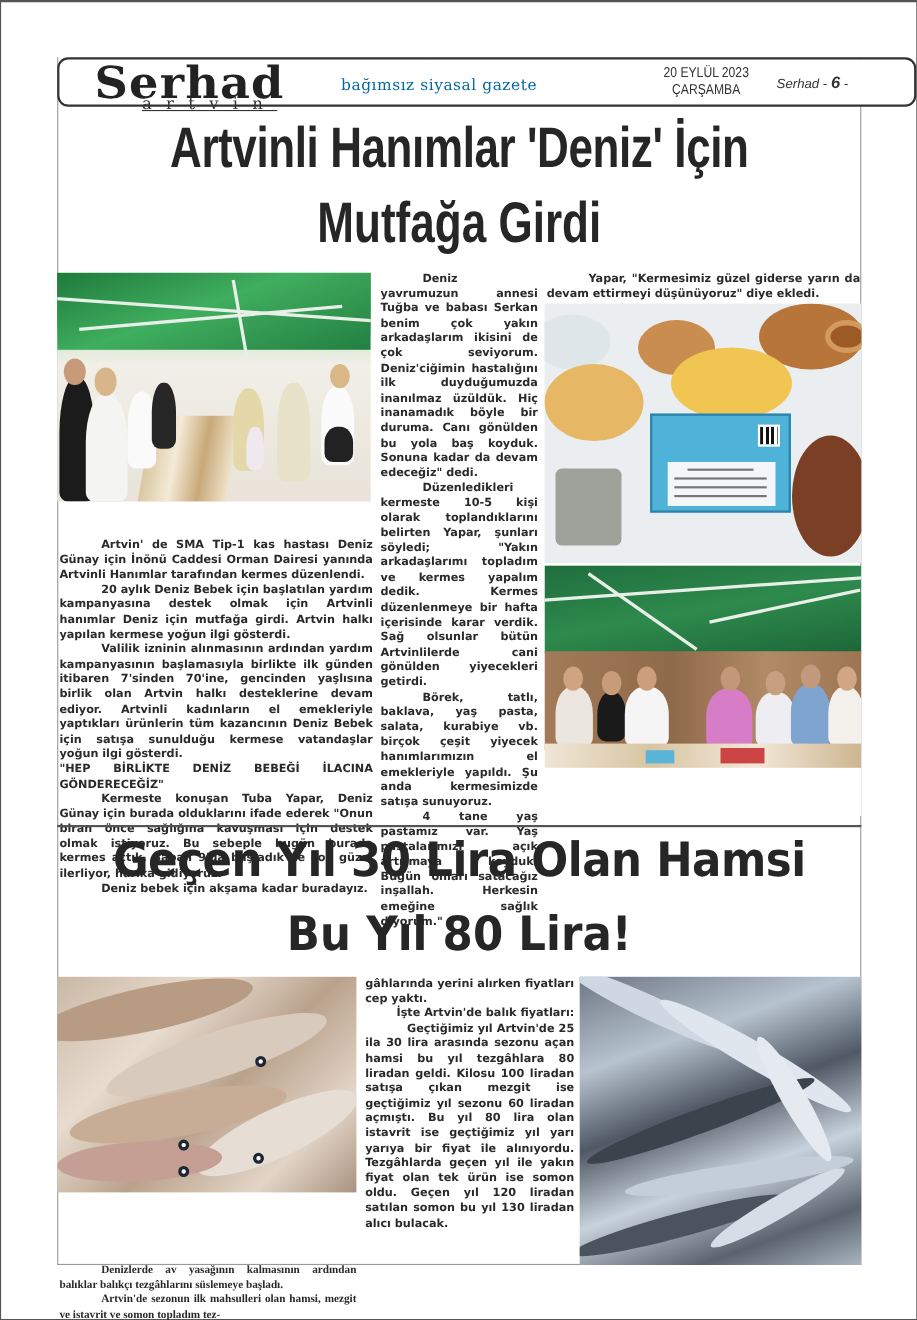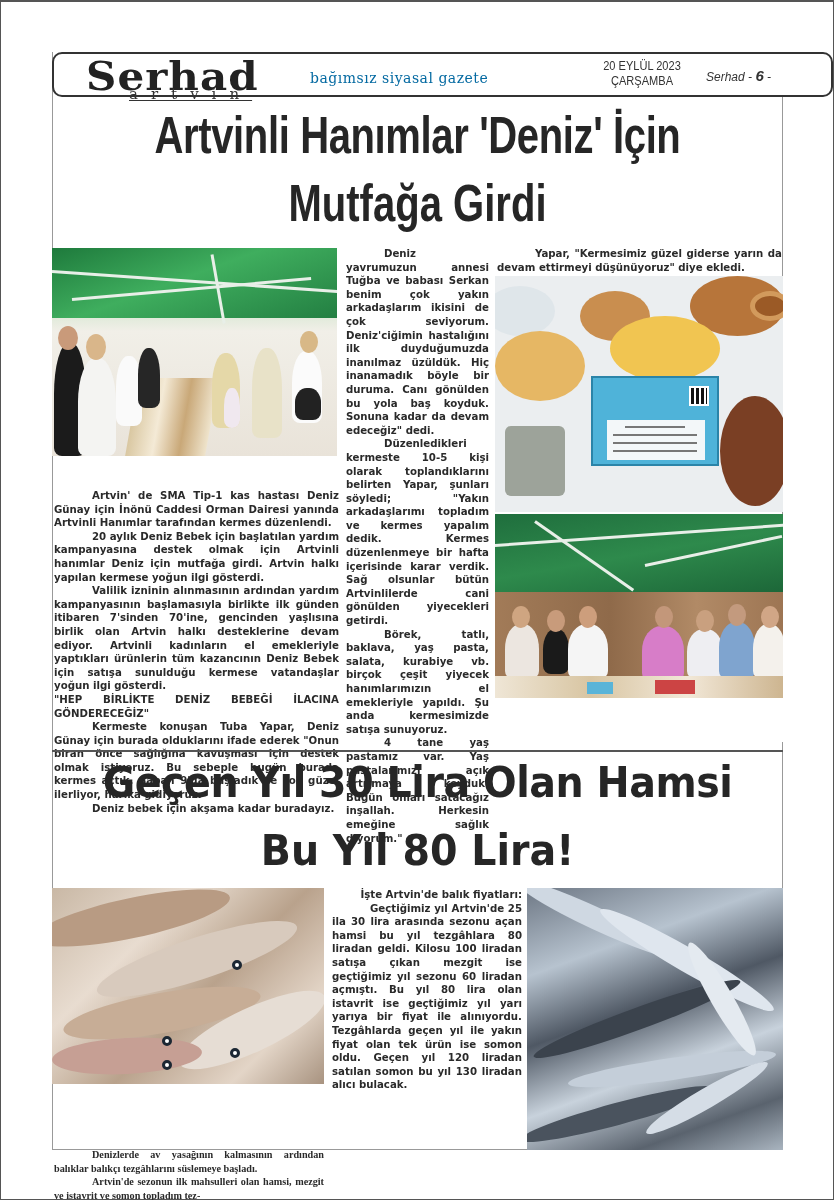--- a/index.html
+++ b/index.html
@@ -183,20 +183,21 @@
   <div class="eye" style="left:178px;top:160px;"></div>
   <div class="eye" style="left:110px;top:148px;"></div>
 </div>
 
 <div class="col" style="left:54px;top:1148px;width:270px;font-family:Liberation Serif, serif;">
   <p>Denizlerde av yasağının kalmasının ardından balıklar balıkçı tezgâhlarını süslemeye başladı.</p>
   <p>Artvin'de sezonun ilk mahsulleri olan hamsi, mezgit ve istavrit ve somon topladım tez-</p>
 </div>
 
 <div class="col" style="left:332px;top:888px;width:190px;">
+  <p class="noindent">gâhlarında yerini alırken fiyatları cep yaktı.</p>
   <p class="center">İşte Artvin'de balık fiyatları:</p>
   <p>Geçtiğimiz yıl Artvin'de 25 ila 30 lira arasında sezonu açan hamsi bu yıl tezgâhlara 80 liradan geldi. Kilosu 100 liradan satışa çıkan mezgit ise geçtiğimiz yıl sezonu 60 liradan açmıştı. Bu yıl 80 lira olan istavrit ise geçtiğimiz yıl yarı yarıya bir fiyat ile alınıyordu. Tezgâhlarda geçen yıl ile yakın fiyat olan tek ürün ise somon oldu. Geçen yıl 120 liradan satılan somon bu yıl 130 liradan alıcı bulacak.</p>
 </div>
 
 <div class="photo photo-fish2">
   <div class="fish" style="left:-20px;top:20px;width:180px;height:22px;background:#cfd8e2;transform:rotate(25deg);"></div>
   <div class="fish" style="left:60px;top:60px;width:200px;height:24px;background:#dfe6ee;transform:rotate(30deg);"></div>
   <div class="fish" style="left:0px;top:120px;width:220px;height:22px;background:#3b434d;transform:rotate(-20deg);"></div>
   <div class="fish" style="left:40px;top:170px;width:210px;height:22px;background:#c4ced9;transform:rotate(-8deg);"></div>
   <div class="fish" style="left:-10px;top:215px;width:200px;height:22px;background:#4a535e;transform:rotate(-15deg);"></div>

